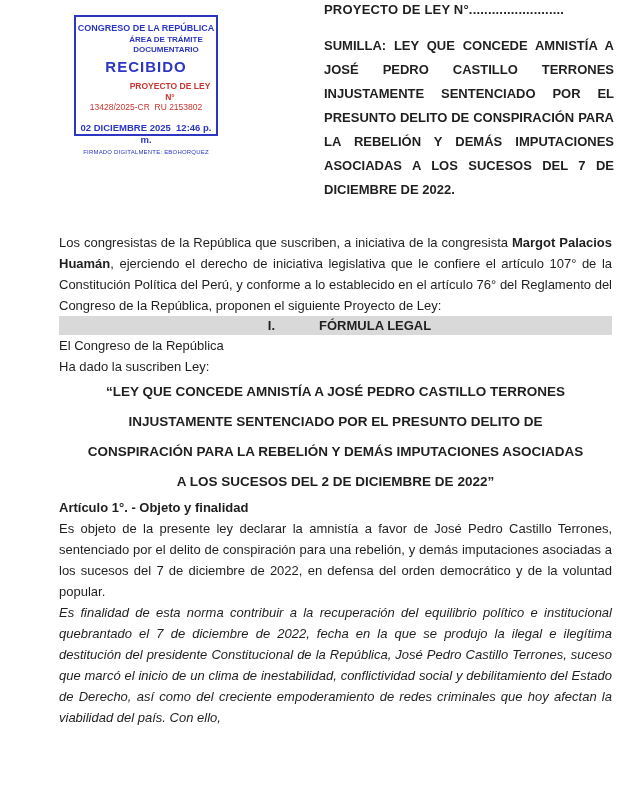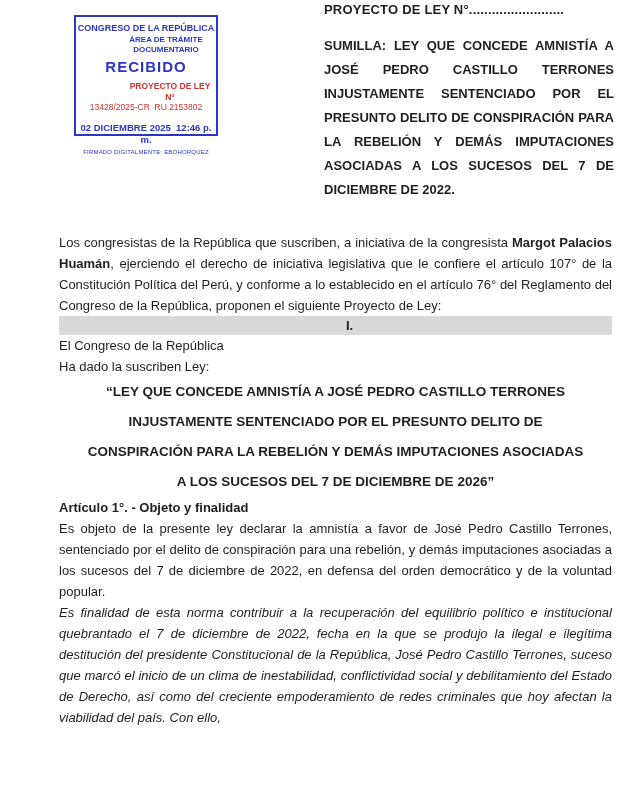--- a/index.html
+++ b/index.html
@@ -123,27 +123,28 @@
     <div class="project-line">PROYECTO DE LEY N°.........................</div>
     <div class="sumilla">SUMILLA: LEY QUE CONCEDE AMNISTÍA A JOSÉ PEDRO CASTILLO TERRONES INJUSTAMENTE SENTENCIADO POR EL PRESUNTO DELITO DE CONSPIRACIÓN PARA LA REBELIÓN Y DEMÁS IMPUTACIONES ASOCIADAS A LOS SUCESOS DEL 7 DE DICIEMBRE DE 2022.</div>
   </div>
 
   <div class="body-col">
 
     <p><span>Los congresistas de la República que suscriben, a iniciativa de la congresista </span><strong>Margot Palacios Huamán</strong><span>, ejerciendo el derecho de iniciativa legislativa que le confiere el artículo 107° de la Constitución Política del Perú, y conforme a lo establecido en el artículo 76° del Reglamento del Congreso de la República, proponen el siguiente Proyecto de Ley:</span></p>
 
     <div class="formula-bar">
       <span>I.</span>
+      <span>FÓRMULA LEGAL</span>
     </div>
 
     <p class="congress-line">El Congreso de la República</p>
 
     <p class="law-given-line">Ha dado la suscriben Ley:</p>
 
-    <p class="law-title">“LEY QUE CONCEDE AMNISTÍA A JOSÉ PEDRO CASTILLO TERRONES INJUSTAMENTE SENTENCIADO POR EL PRESUNTO DELITO DE CONSPIRACIÓN PARA LA REBELIÓN Y DEMÁS IMPUTACIONES ASOCIADAS A LOS SUCESOS DEL 7 DE DICIEMBRE DE 2026”</p>
+    <p class="law-title">“LEY QUE CONCEDE AMNISTÍA A JOSÉ PEDRO CASTILLO TERRONES INJUSTAMENTE SENTENCIADO POR EL PRESUNTO DELITO DE CONSPIRACIÓN PARA LA REBELIÓN Y DEMÁS IMPUTACIONES ASOCIADAS A LOS SUCESOS DEL 2 DE DICIEMBRE DE 2022”</p>
 
     <p class="article-heading">Artículo 1°. - Objeto y finalidad</p>
 
     <p class="p-art1">Es objeto de la presente ley declarar la amnistía a favor de José Pedro Castillo Terrones, sentenciado por el delito de conspiración para una rebelión, y demás imputaciones asociadas a los sucesos del 7 de diciembre de 2022, en defensa del orden democrático y de la voluntad popular.</p>
 
     <p class="p-art2">Es finalidad de esta norma contribuir a la recuperación del equilibrio político e institucional quebrantado el 7 de diciembre de 2022, fecha en la que se produjo la ilegal e ilegítima destitución del presidente Constitucional de la República, José Pedro Castillo Terrones, suceso que marcó el inicio de un clima de inestabilidad, conflictividad social y debilitamiento del Estado de Derecho, así como del creciente empoderamiento de redes criminales que hoy afectan la viabilidad del país. Con ello,</p>
 
   </div>
 
 </div>

